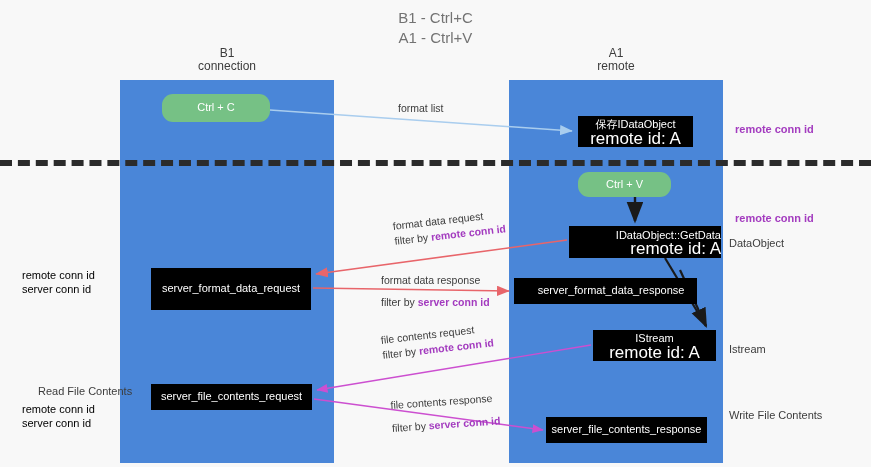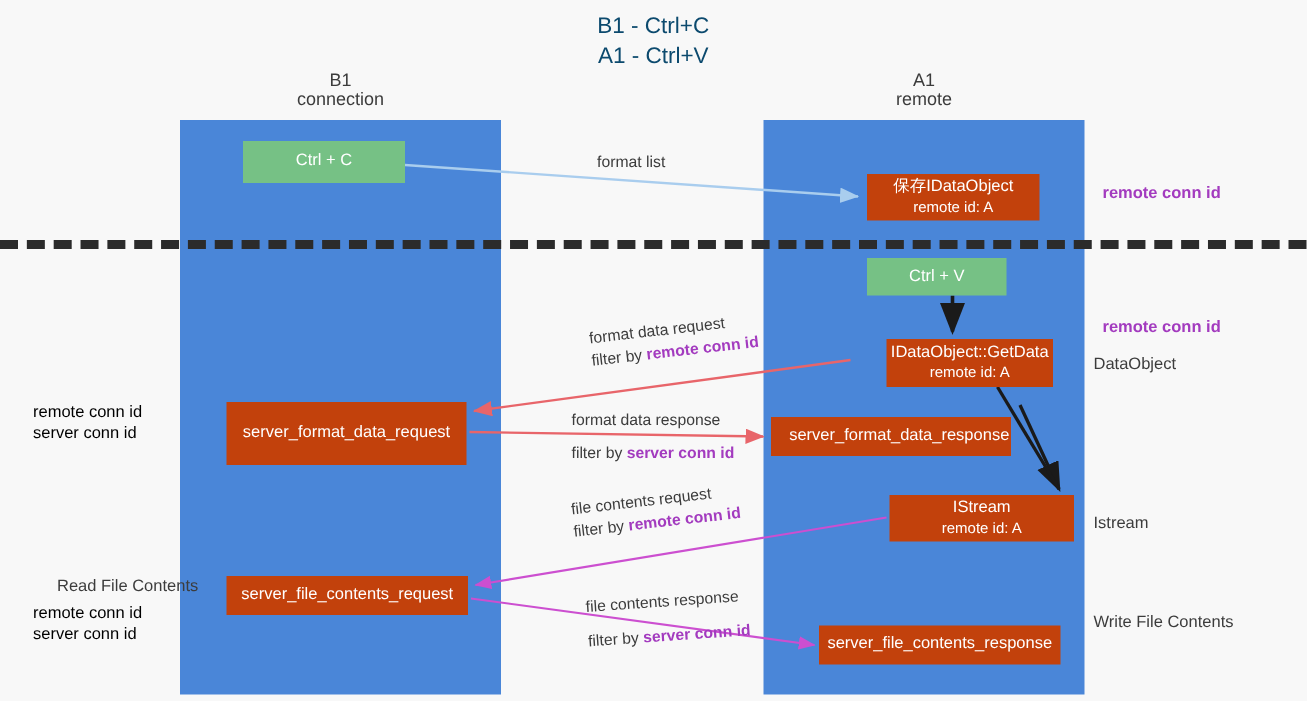--- a/index.html
+++ b/index.html
@@ -21,45 +21,45 @@
   .col-head{
     position:absolute;text-align:center;width:214px;
     font-size:12px;color:#3c3c3c;line-height:13px;
   }
   #head-b1{left:120px;top:47px;}
   #head-a1{left:509px;top:47px;}
 
   
   #title{
     position:absolute;left:0;top:8px;width:871px;text-align:center;
-    font-size:15px;color:#0c4a6e;line-height:20px;
+    font-size:15px;color:#737373;line-height:20px;
   }
 
   
   #divider{
     position:absolute;left:0;top:160px;width:871px;height:0;
     border-top:6px dashed #2b2b2b;
   }
 
   
   .node{
     position:absolute;box-sizing:border-box;
     display:flex;flex-direction:column;align-items:center;justify-content:center;
     color:#ffffff;font-size:11px;line-height:13.5px;text-align:center;
   }
-  .node.green{background:#76c185;}
-  .node.orange{background:#c2410c;}
-  .node .l2{font-size:10px;}
+  .node.green{background:#76c185;border-radius:11px;}
+  .node.orange{background:#000000;}
+  .node .l2{font-size:17px;}
 
   #n-ctrlc {left:162px;top:94px;width:108px;height:28px;}
   #n-save  {left:578px;top:116px;width:115px;height:31px;}
   #n-ctrlv {left:578px;top:172px;width:93px;height:25px;}
-  #n-getdata{left:591px;top:226px;width:111px;height:32px;}
+  #n-getdata{left:569px;top:226px;width:152px;height:32px;align-items:flex-end;}
   #n-sfdreq{left:151px;top:268px;width:160px;height:42px;}
-  #n-sfdres{left:514px;top:278px;width:160px;height:26px;padding-left:11px;}
+  #n-sfdres{left:514px;top:278px;width:183px;height:26px;padding-left:11px;}
   #n-istream{left:593px;top:330px;width:123px;height:31px;}
   #n-sfcreq{left:151px;top:384px;width:161px;height:26px;}
   #n-sfcres{left:546px;top:417px;width:161px;height:26px;}
 
   
   .ann{position:absolute;font-size:11px;line-height:14px;}
   .ann.plain{color:#3c3c3c;}
   .ann.purple{color:#a33bbf;font-weight:bold;}
 
   #a-remote-top{left:735px;top:122px;}

